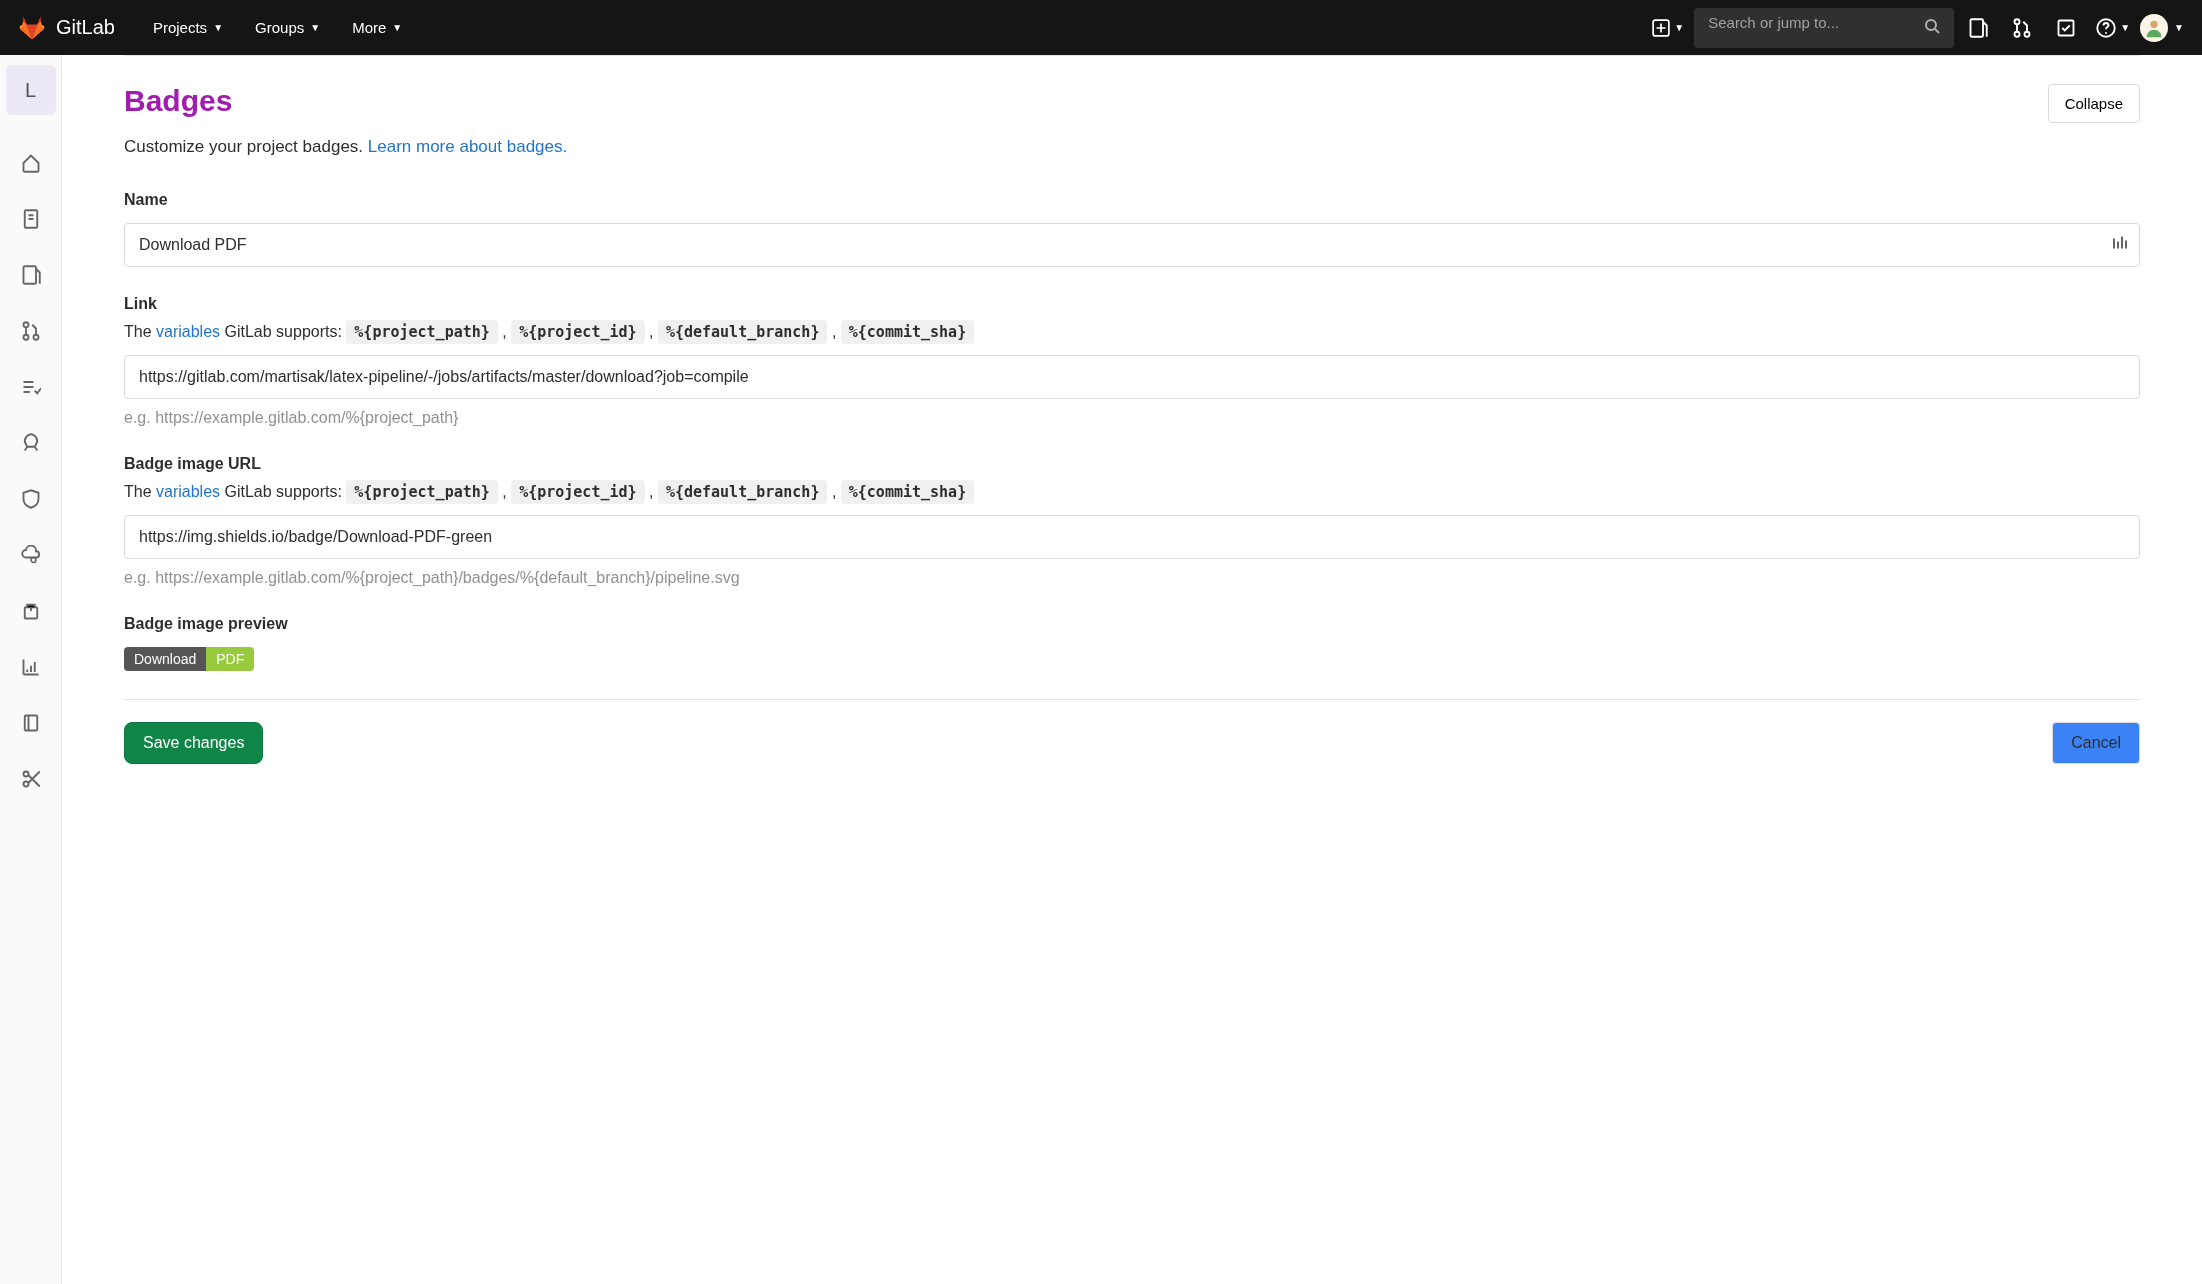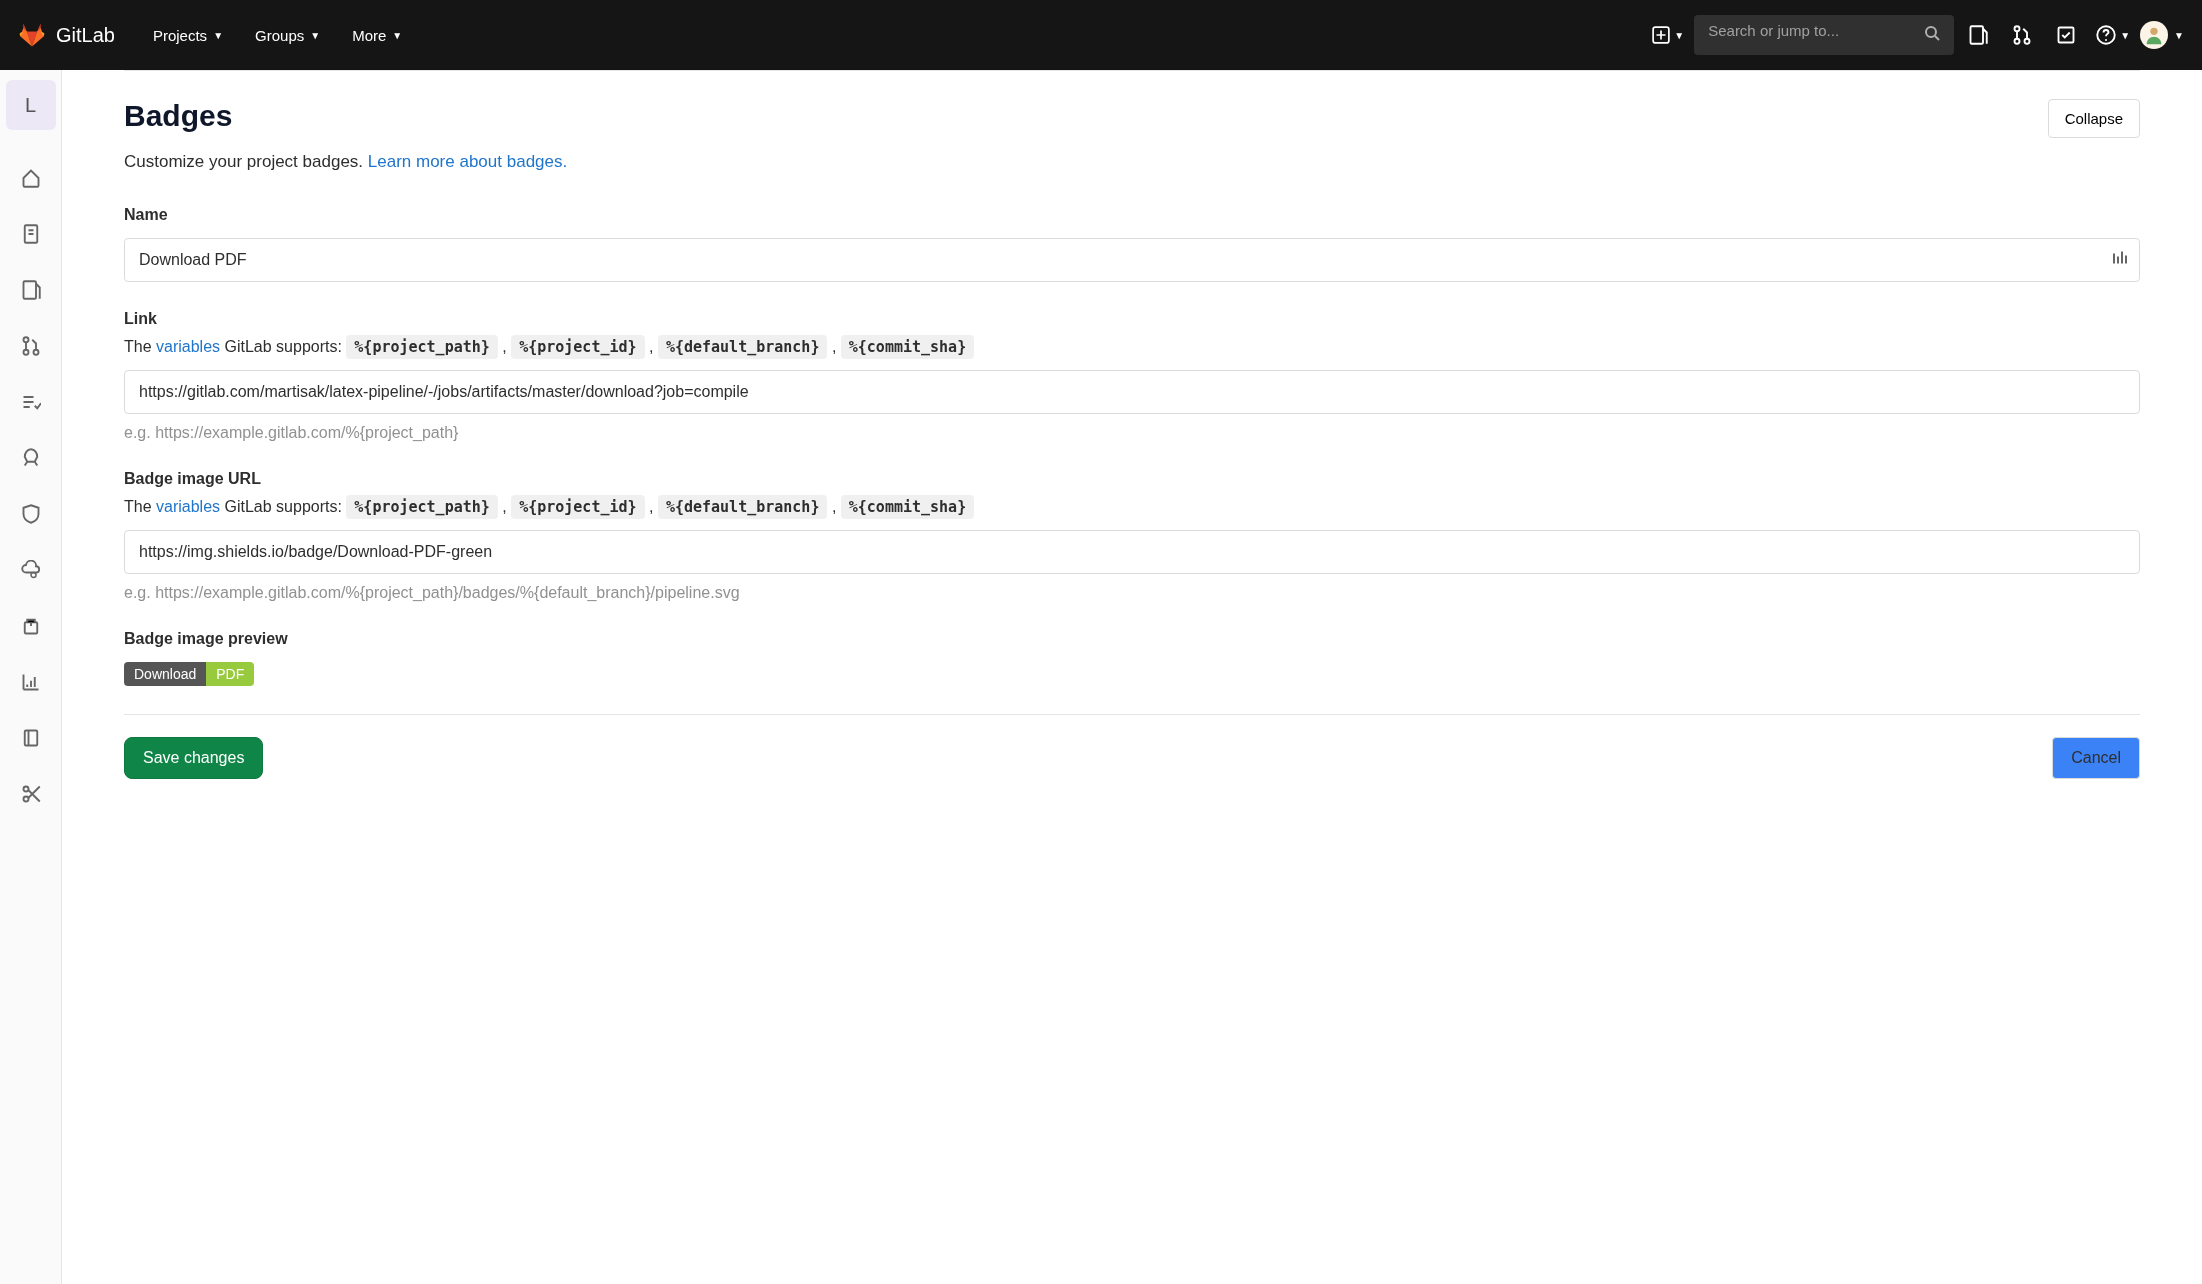--- a/index.html
+++ b/index.html
@@ -6,21 +6,21 @@
     body {
       font-family: -apple-system, BlinkMacSystemFont, "Segoe UI", Helvetica, Arial, sans-serif;
       font-size: 14px;
       color: #2e2e2e;
       background: #fff;
     }
     
     
     .navbar {
       background: #151515;
-      height: 70px;
+      height: 55px;
       display: flex;
       align-items: center;
       padding: 0 18px;
       gap: 4px;
     }
     .gitlab-logo { display: flex; align-items: center; gap: 10px; color: #fff; font-size: 20px; font-weight: 500; margin-right: 20px; }
     .gitlab-logo svg { width: 28px; height: 26px; }
     .nav-item { color: #fff; padding: 8px 14px; font-size: 15px; display: flex; align-items: center; gap: 6px; cursor: pointer; }
     .nav-item .chevron { font-size: 10px; }
     .nav-spacer { flex: 1; }
@@ -94,21 +94,21 @@
       margin-bottom: 12px;
     }
     
     .content {
       flex: 1;
       padding: 0 62px 40px 62px;
     }
     .section-divider { border-top: 1px solid #e5e5e5; margin-bottom: 28px; }
     
     .section-header { display: flex; justify-content: space-between; align-items: flex-start; margin-bottom: 14px; }
-    .section-title { font-size: 30px; font-weight: 600; color: #0f172a; }
+    .section-title { font-size: 30px; font-weight: 600; color: #a21caf; }
     .collapse-btn {
       background: #fff;
       border: 1px solid #dbdbdb;
       border-radius: 4px;
       padding: 10px 16px;
       font-size: 15px;
       cursor: pointer;
       color: #000000;
     }
     .section-description { font-size: 17px; color: #2e2e2e; margin-bottom: 34px; }

